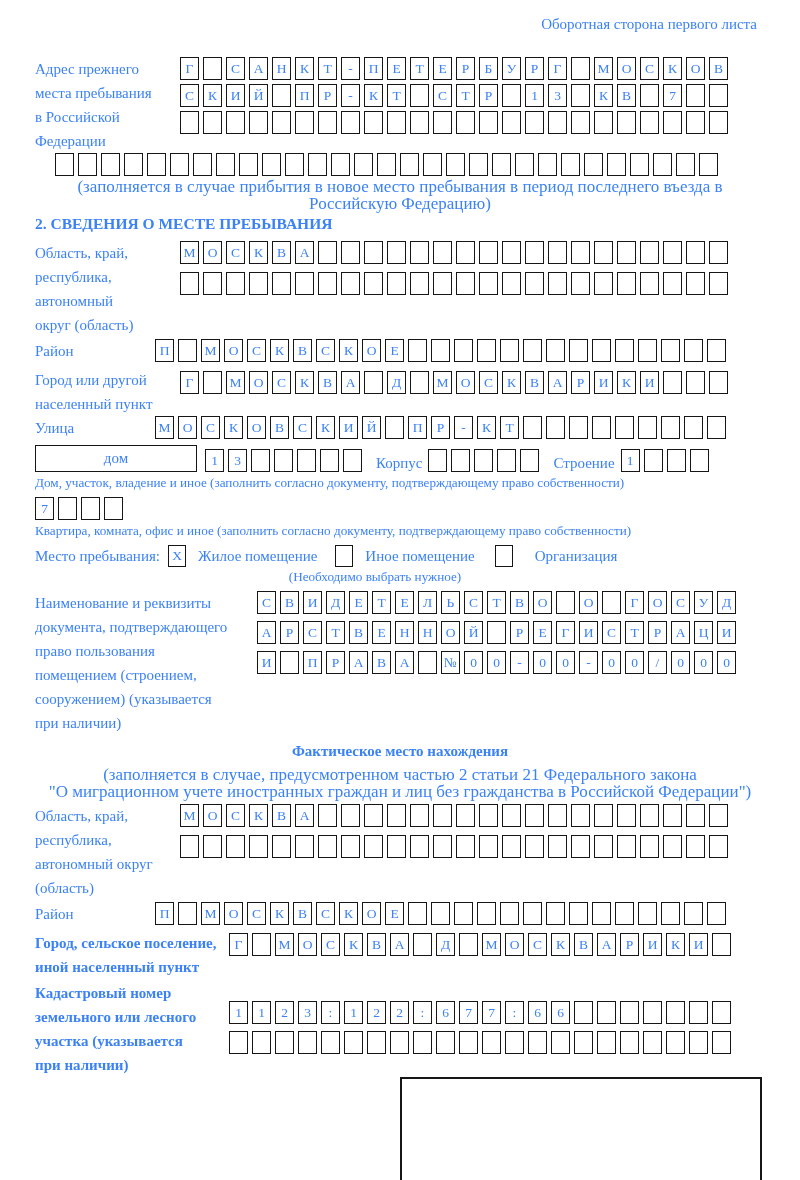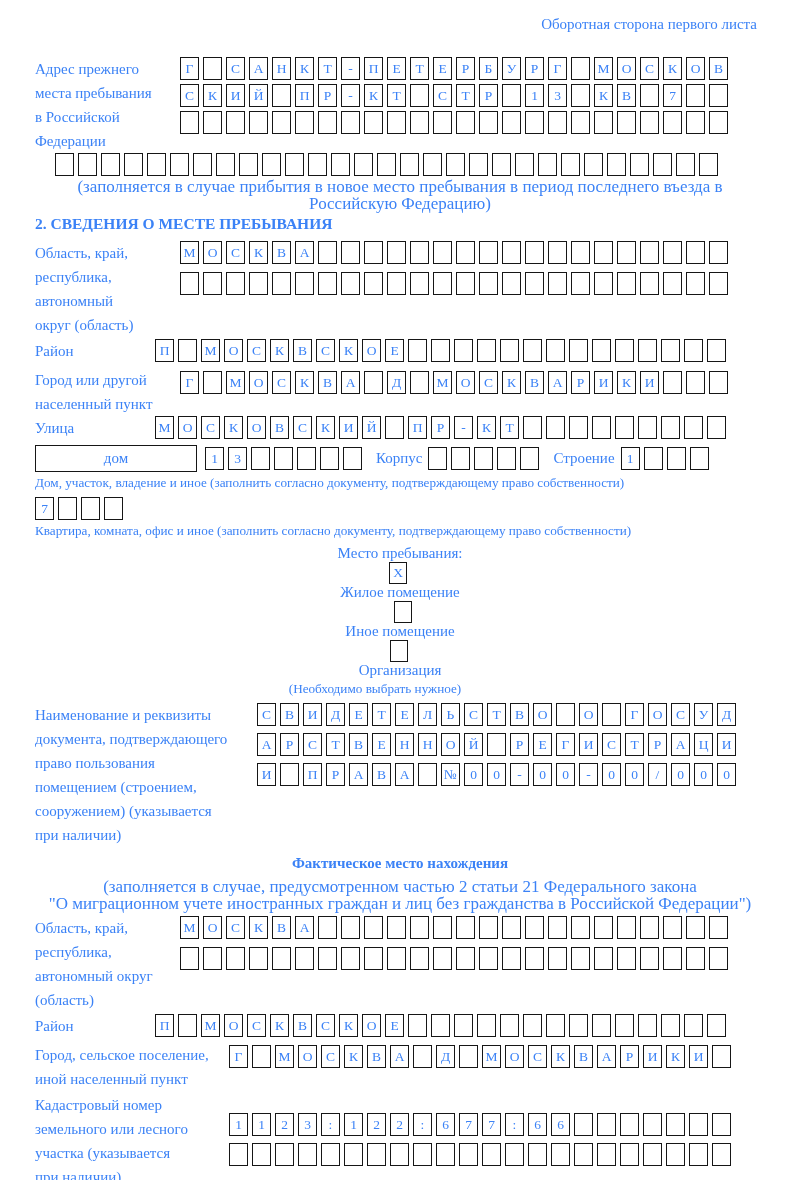--- a/index.html
+++ b/index.html
@@ -10,46 +10,46 @@
     padding:16px 35px 0 35px;
     overflow:hidden;
     background:#fff;
     color:#3b82f6;
     font-family:"Liberation Serif","DejaVu Serif",serif;
     font-size:15px;
   }
   .top-right{ text-align:right; padding-right:8px; margin-bottom:24px; font-size:15px;}
   .frow{ display:flex; align-items:flex-start; }
   .label{ line-height:24px; font-size:15px; flex:0 0 auto; }
-  .lw145{ width:145px; } .lw120{ width:120px; } .lw222{ width:222px; } .lw194{ width:194px; }
+  .lw145{ width:145px; } .lw120{ width:120px; } .lw222{ width:222px; } .lw194{ width:194px;font-weight:bold; }
   .cellrows{ flex:1 1 auto; }
   .cells{ display:flex; margin-bottom:4px; }
   .cell{
     box-sizing:content-box;
     width:17px;height:21px;
     border:1.5px solid #161616;
     margin-right:4px;
     display:flex;align-items:center;justify-content:center;
     font-size:13.5px; line-height:1;
     background:#fff;
   }
   .fullrow{ margin-left:20px; margin-bottom:2px; }
   .note{ font-size:17px; text-align:center; margin:0 0 3px 0; line-height:17px;}
   .note-left{ font-size:13.2px; text-align:left; margin:2px 0 6px 0; line-height:17px;}
   .h2{ text-align:left; font-weight:bold; font-size:15.5px; margin:2px 0 8px 0;}
   .h3{ text-align:center; font-weight:bold; font-size:15px; margin:8px 0 6px 0;}
-  .inline-row{ display:flex; align-items:center; margin-bottom:2px; }
+  .inline-row{ display:flex; align-items:flex-end; margin-bottom:2px; }
   .wide-box{
     box-sizing:border-box; border:1.7px solid #161616; height:27px;
     display:flex;align-items:center;justify-content:center;
     font-size:15px; background:#fff; margin-right:8px;
   }
   .box-dom{ width:162px; } .box-kv{ width:202px; }
   .small-lbl{ padding:0 6px 0 10px; font-size:15px; }
-  .chkrow{ display:flex; align-items:center; margin:4px 0 2px 0; font-size:15px;flex-direction:column;}
+  .chkrow{ display:flex; align-items:center; margin:4px 0 2px 0; font-size:15px;}
   .chk{
     box-sizing:content-box; width:16px;height:20px; border:1.5px solid #161616;
     display:flex;align-items:center;justify-content:center;
     font-size:13.5px; margin:0 12px 0 8px; background:#fff;
   }
   .chk-note{ margin-left:180px; width:320px; text-align:center; font-size:13.2px; margin-bottom:6px;}
   .stamp-box{
     box-sizing:border-box;
     margin-left:365px; width:362px; height:172px;
     border:2px solid #161616; background:#fff;

